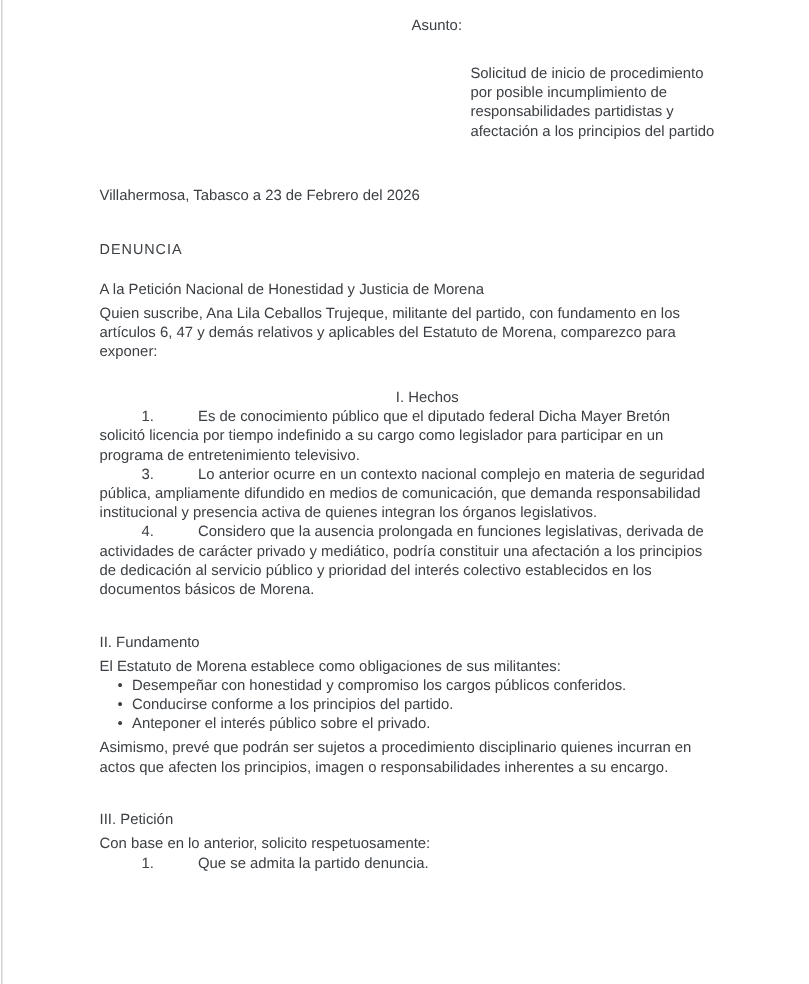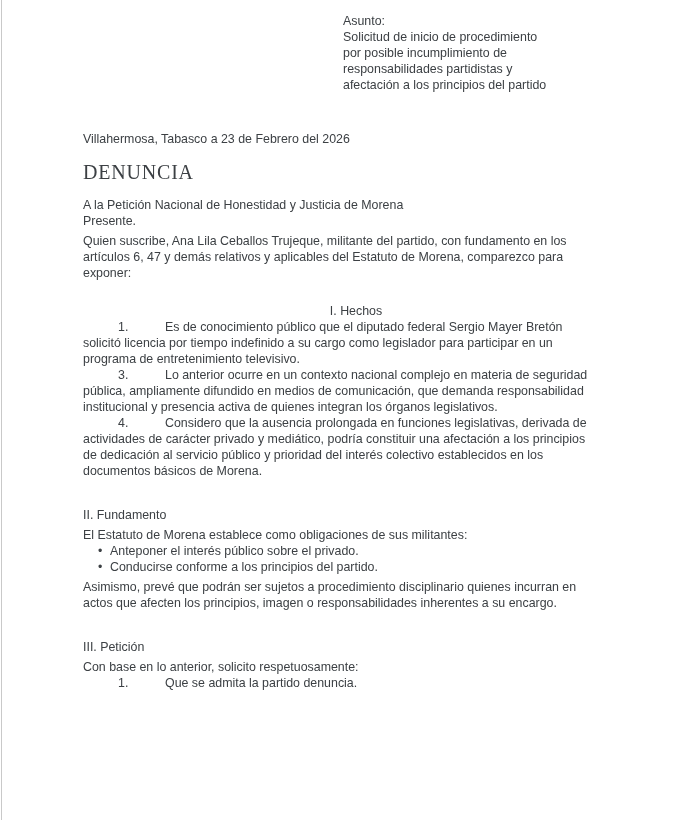--- a/index.html
+++ b/index.html
@@ -35,42 +35,41 @@
     width: 546px;
     font-size: 12.4px;
     line-height: 16px;
   }
   p { margin: 0; }
 
   .subject {
     margin-left: 260px;
     display: flex;
     align-items: flex-start;
-    flex-direction: column;
   }
   .subject-label {
     flex: 0 0 auto;
     margin-right: 7px;
     white-space: nowrap;
   }
   .subject-text {
     white-space: pre-line;
+    margin-top: 40px;
   }
 
   .centered {
     width: 497px;
     text-align: left;
   }
   .dateline { margin-top: 38px; }
   .doc-title {
-    margin-top: 16px;
-    font-size: 20px;
+    margin-top: 28px;
+    font-size: 12px;
     line-height: 19px;
     letter-spacing: 0.8px;
-    font-family: Liberation Serif, serif;
   }
   .addressee-block { margin-top: 15px; }
 
   .para {
     margin-top: 4px;
     white-space: pre-line;
   }
   .heading { margin-top: 28px; }
   .heading.mt-lg { margin-top: 22px; text-align: center; }
 
@@ -117,50 +116,50 @@
 responsabilidades partidistas y
 afectación a los principios del partido</span>
     </div>
 
     <p class="dateline centered">Villahermosa, Tabasco a 23 de Febrero del 2026</p>
 
     <p class="doc-title centered">DENUNCIA</p>
 
     <div class="addressee-block">
       <div>A la Petición Nacional de Honestidad y Justicia de Morena</div>
-      <div>Presente.</div>
     </div>
 
     <p class="para">Quien suscribe, Ana Lila Ceballos Trujeque, militante del partido, con fundamento en los
 artículos 6, 47 y demás relativos y aplicables del Estatuto de Morena, comparezco para
 exponer:</p>
 
     <p class="heading mt-lg">I. Hechos</p>
 
-    <div class="numbered"><span class="num">1.</span><span class="itext">Es de conocimiento público que el diputado federal Sergio Mayer Bretón
+    <div class="numbered"><span class="num">1.</span><span class="itext">Es de conocimiento público que el diputado federal Dicha Mayer Bretón
 solicitó licencia por tiempo indefinido a su cargo como legislador para participar en un
 programa de entretenimiento televisivo.</span></div>
 
 
     <div class="numbered"><span class="num">3.</span><span class="itext">Lo anterior ocurre en un contexto nacional complejo en materia de seguridad
 pública, ampliamente difundido en medios de comunicación, que demanda responsabilidad
 institucional y presencia activa de quienes integran los órganos legislativos.</span></div>
 
     <div class="numbered"><span class="num">4.</span><span class="itext">Considero que la ausencia prolongada en funciones legislativas, derivada de
 actividades de carácter privado y mediático, podría constituir una afectación a los principios
 de dedicación al servicio público y prioridad del interés colectivo establecidos en los
 documentos básicos de Morena.</span></div>
 
     <p class="heading">II. Fundamento</p>
 
     <p class="para">El Estatuto de Morena establece como obligaciones de sus militantes:</p>
 
     <ul class="bullets">
+      <li>Desempeñar con honestidad y compromiso los cargos públicos conferidos.</li>
+      <li>Conducirse conforme a los principios del partido.</li>
       <li>Anteponer el interés público sobre el privado.</li>
-      <li>Conducirse conforme a los principios del partido.</li>
     </ul>
 
     <p class="para">Asimismo, prevé que podrán ser sujetos a procedimiento disciplinario quienes incurran en
 actos que afecten los principios, imagen o responsabilidades inherentes a su encargo.</p>
 
     <p class="heading">III. Petición</p>
 
     <p class="para">Con base en lo anterior, solicito respetuosamente:</p>
 
     <div class="numbered"><span class="num">1.</span><span class="itext">Que se admita la partido denuncia.</span></div>

